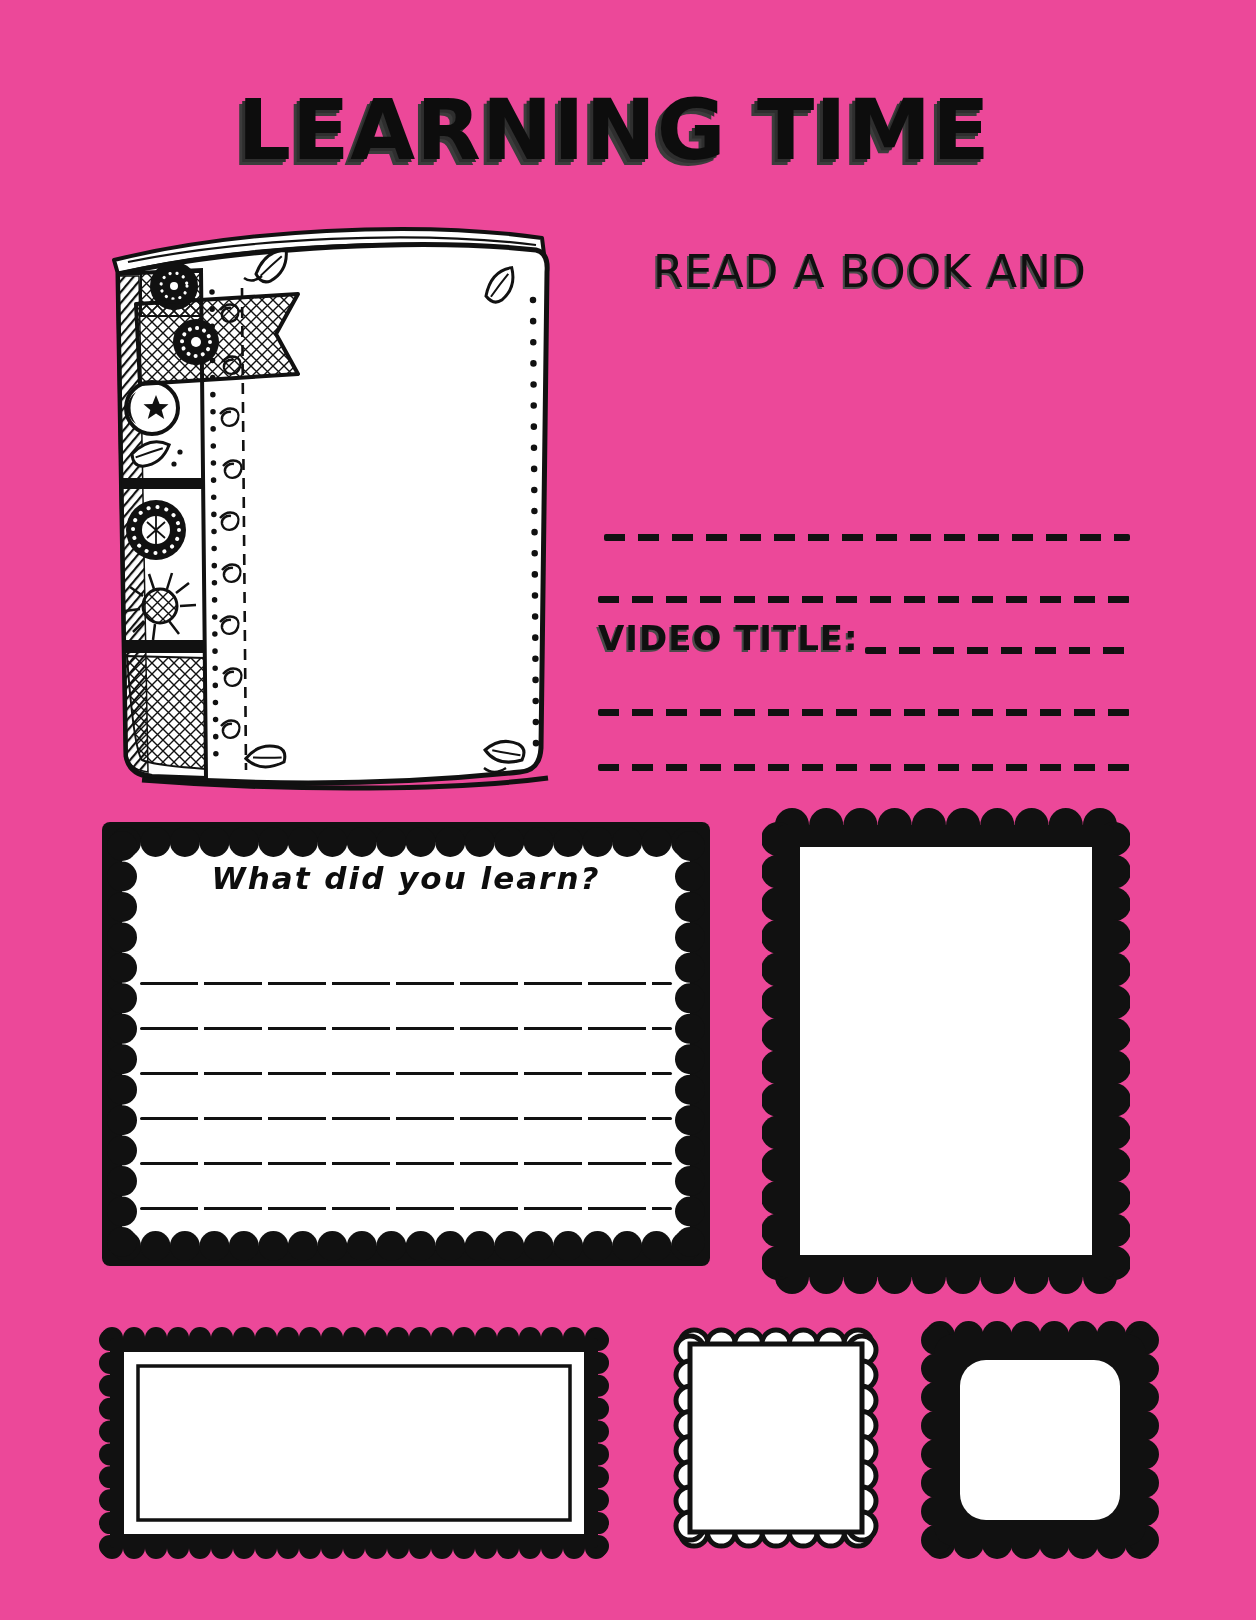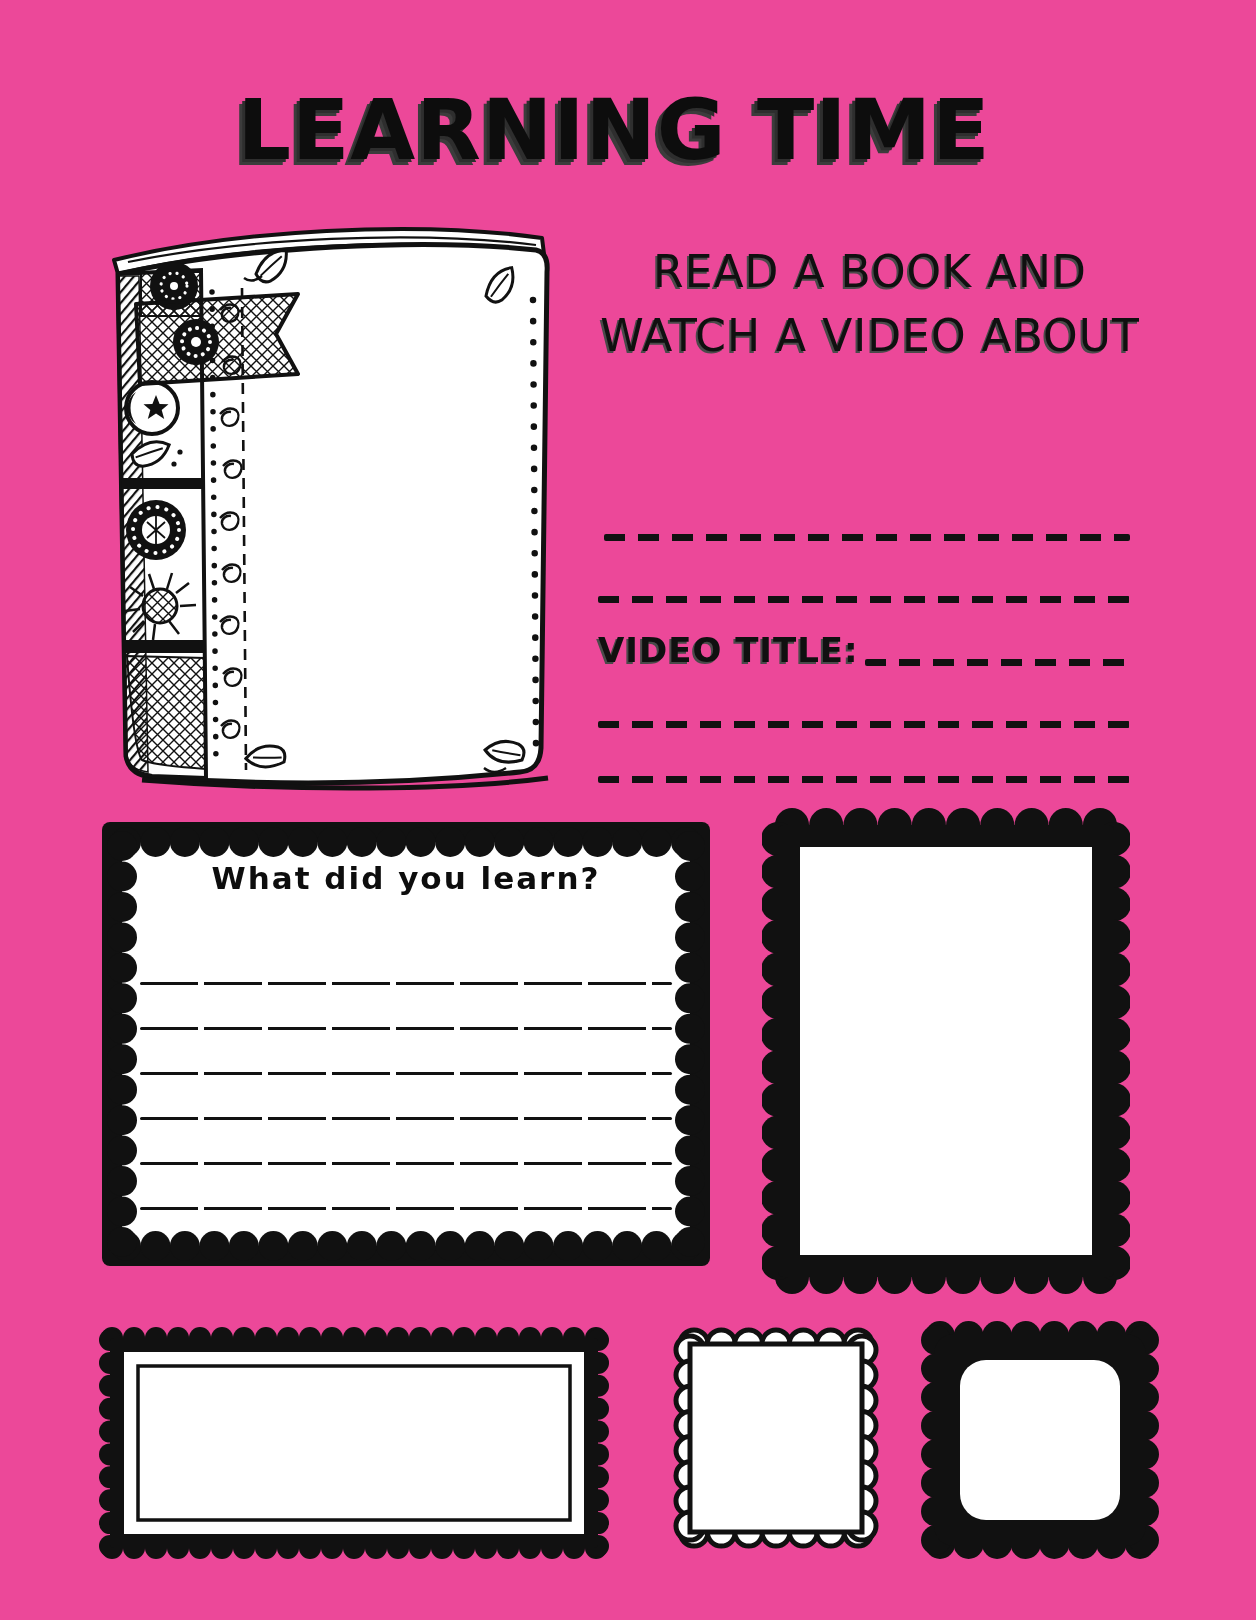--- a/index.html
+++ b/index.html
@@ -29,28 +29,28 @@
   .field-label{
     font-size:34px;font-weight:bold;letter-spacing:1px;white-space:nowrap;
     color:#101010;text-shadow:-2px 2px 0 #4a4a4a;line-height:46px;
   }
   .dash{
     flex:1;height:7px;margin-bottom:7px;margin-left:6px;border-radius:2px;
     background:repeating-linear-gradient(90deg,#111 0 21px,transparent 21px 34px);
   }
   .dash.full{margin-left:0;}
   .gap48{margin-top:48px;}
-  .gap8{margin-top:24px;}
+  .gap8{margin-top:12px;}
   
   .learn-box{left:100px;top:820px;width:612px;height:448px;}
   .learn-box svg{position:absolute;left:0;top:0;}
   .learn-content{position:absolute;left:40px;top:38px;width:532px;}
   .learn-heading{
     text-align:center;font-size:31px;font-weight:bold;letter-spacing:2px;
-    line-height:40px;color:#0d0d0d;
+    line-height:40px;color:#0d0d0d;font-style:italic;
   }
   .learn-lines{margin-top:84px;}
   .wline{
     height:3px;margin-bottom:42px;border-radius:2px;
     background:repeating-linear-gradient(90deg,#111 0 58px,transparent 58px 64px);
   }
   
   .photo-frame{left:762px;top:795px;}
   .stamp-frame{left:98px;top:1326px;}
   .loop-frame{left:658px;top:1316px;}
@@ -142,21 +142,20 @@
       <use href="#leafg" x="400" y="84" transform="rotate(-28 400 84)"></use>
       <use href="#leafg" x="170" y="62" transform="rotate(-18 170 62) scale(1)"></use>
       <use href="#leafg" x="436" y="548" transform="rotate(-145 436 548)"></use>
       <use href="#leafg" x="198" y="550" transform="rotate(-155 198 550)"></use>
       <path d="M176,64 q-10,8 -18,2 M420,556 q-12,8 -22,0" stroke="#111" stroke-width="2.4" fill="none"></path>
     </g>
   </svg>
 
   <div class="abs instructions">
     <div>READ A BOOK AND</div>
-    <div>WATCH A VIDEO ABOUT</div>
   </div>
 
   <div class="abs fields">
     <div class="field-row">
       <span class="dash"></span>
     </div>
     <div class="dash full gap48"></div>
     <div class="field-row gap8">
       <span class="field-label">VIDEO TITLE:</span>
       <span class="dash"></span>

